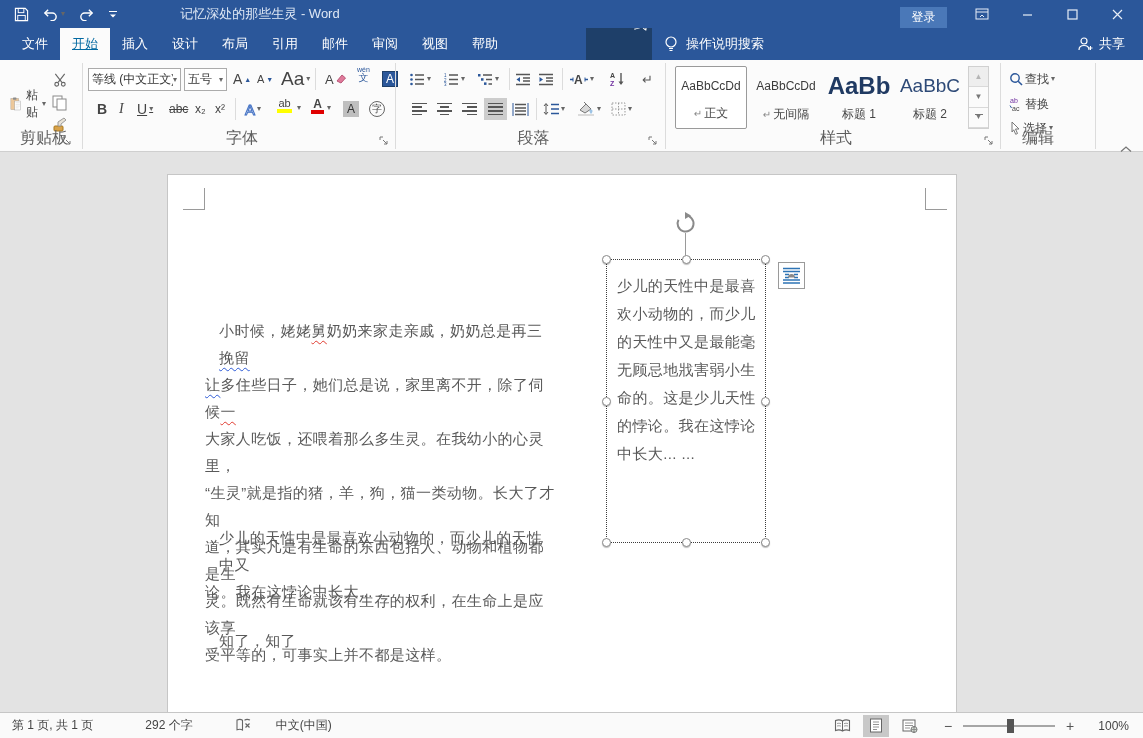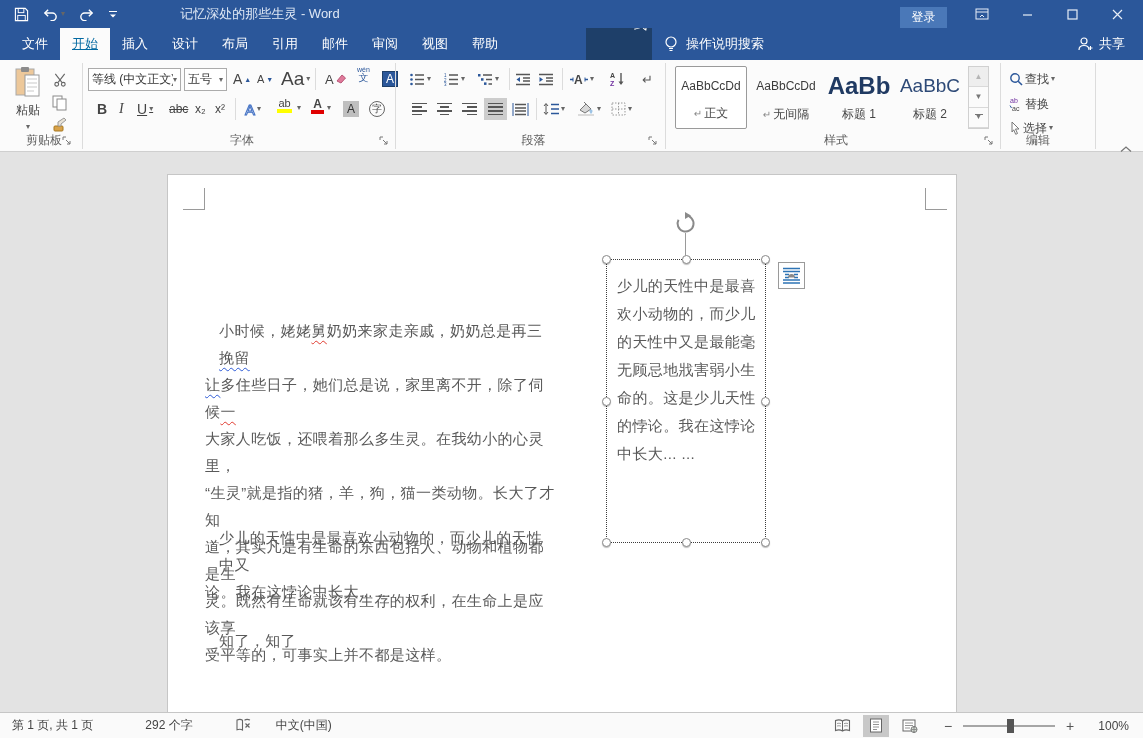--- a/index.html
+++ b/index.html
@@ -24,21 +24,21 @@
 .ctx-wrap { margin-left:76px; margin-top:-28px; height:60px; background:#1e3f69; display:flex; flex-direction:row; align-items:stretch; width:66px;text-align:center; }
 .ctx-head { height:28px; display:flex; align-items:center; justify-content:center; font-size:12px; color:#cdd8ea; }
 .ctx-tab { height:32px; display:flex; align-items:center; justify-content:center; cursor:pointer; }
 .tellme { display:flex; align-items:center; gap:8px; margin-left:12px; cursor:pointer; font-size:13px; color:#fff; }
 .share { margin-left:auto; display:flex; align-items:center; gap:6px; padding:0 18px; cursor:pointer; }
 
 
 .ribbon { position:absolute; top:60px; left:0; width:100%; height:92px; background:#fbfbfb; border-bottom:1px solid #cfcfcf; z-index:20; font-size:12px; }
 .grp { position:absolute; top:0; height:92px; }
 .grp-sep { position:absolute; top:3px; bottom:3px; width:1px; background:#dcdcdc; }
-.grplabel { position:absolute; bottom:3px; left:0; right:14px; text-align:center; font-size:12px; color:#5f5f5f;margin-left:20px; }
+.grplabel { position:absolute; bottom:3px; left:0; right:14px; text-align:center; font-size:16px; color:#5f5f5f;margin-left:20px; }
 .launcher { position:absolute; bottom:4px; width:12px; height:12px; cursor:pointer; }
 .rbtn { position:absolute; display:flex; align-items:center; gap:2px; height:22px; padding:0 2px; cursor:pointer; color:#444; }
 .car { font-size:8px; color:#666; line-height:1; }
 .combo { position:absolute; height:23px; background:#fff; border:1px solid #ababab; display:flex; align-items:center; font-size:12px; color:#333; padding:0 3px; cursor:pointer; overflow:hidden; white-space:nowrap; }
 .combo .car { margin-left:auto; }
 .combo-text { overflow:hidden; white-space:nowrap; }
 .active-toggle { background:#cdcdcd; }
 
 
 .bars { width:15px; height:13px; display:flex; flex-direction:column; justify-content:space-between; }
@@ -174,21 +174,21 @@
         <path d="M2 14c0-3 2.2-4.5 5-4.5s5 1.5 5 4.5" fill="none" stroke="#fff" stroke-width="1.2"></path>
         <path d="M11.5 12h4M13.5 10v4" stroke="#fff"></path>
       </svg>
     <span>共享</span>
   </div>
 </div>
 
 <div class="ribbon">
 
   <div class="grp" style="left:0;width:82px;">
-    <div class="rbtn" style="left:8px;top:6px;width:40px;height:76px;flex-direction:column;justify-content:flex-start;gap:4px;align-items:center;">
+    <div class="rbtn" style="left:8px;top:6px;width:40px;height:76px;flex-direction:row;justify-content:flex-start;gap:4px;align-items:center;">
       <svg width="28" height="32" viewBox="0 0 28 32">
           <rect x="2" y="3" width="18" height="26" fill="#edc89a" stroke="#b5befc" stroke-width="0"></rect>
           <rect x="2" y="3" width="18" height="26" fill="#edc89a" stroke="#a9a9a9"></rect>
           <rect x="7" y="1" width="8" height="5" rx="1" fill="#8c8c8c"></rect>
           <rect x="11" y="9" width="14" height="21" fill="#fff" stroke="#9a9a9a"></rect>
           <path d="M13 13h10M13 17h10M13 21h10M13 25h7" stroke="#c9c9c9"></path>
         </svg>
       <span>粘贴</span>
       <span class="car">▾</span>
     </div>

